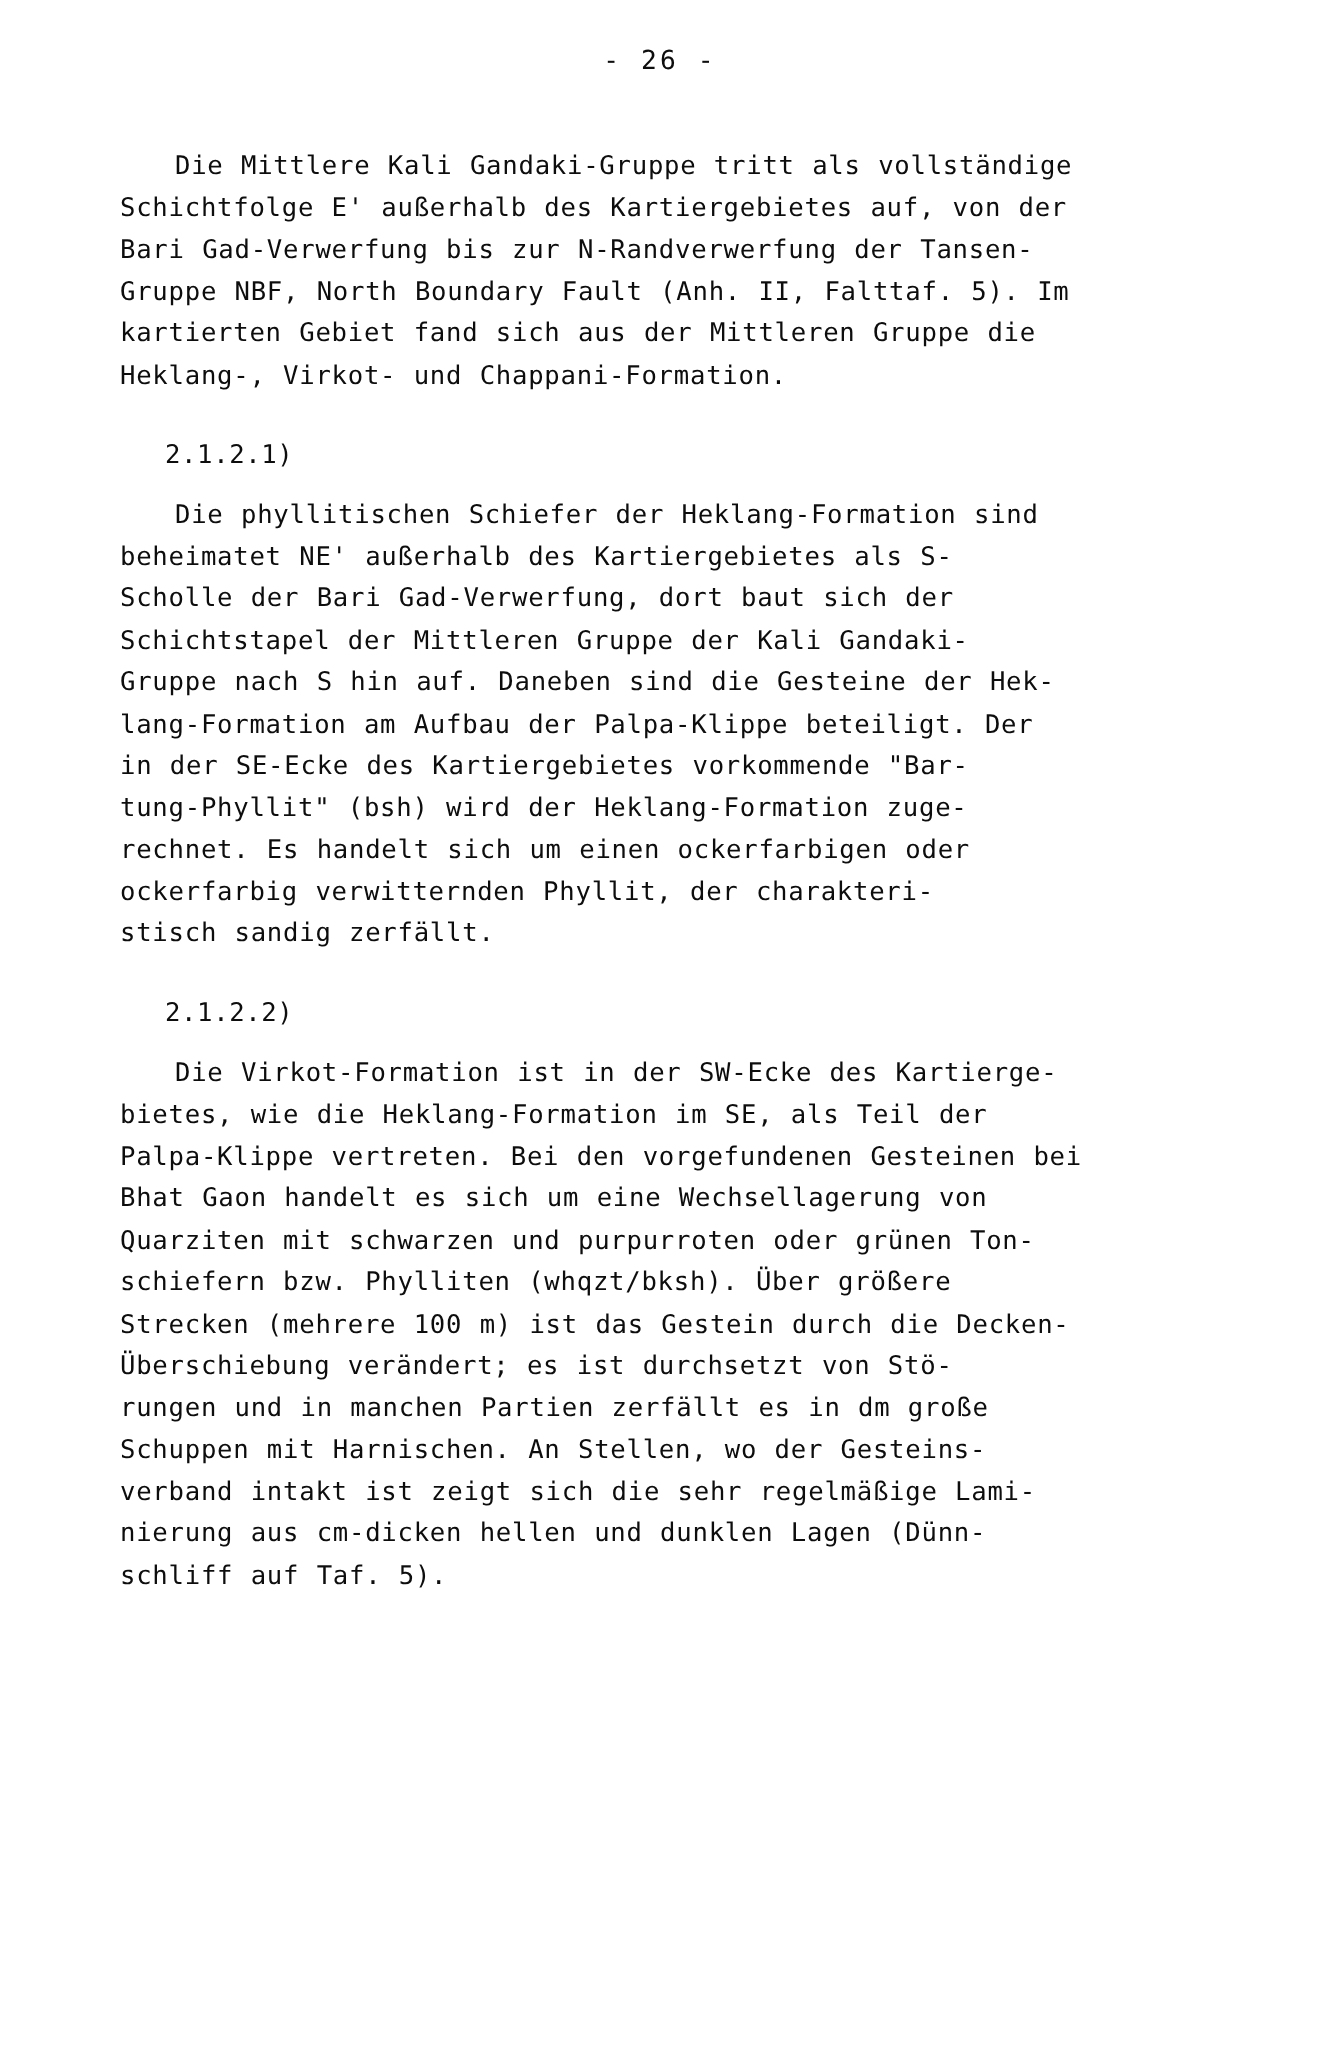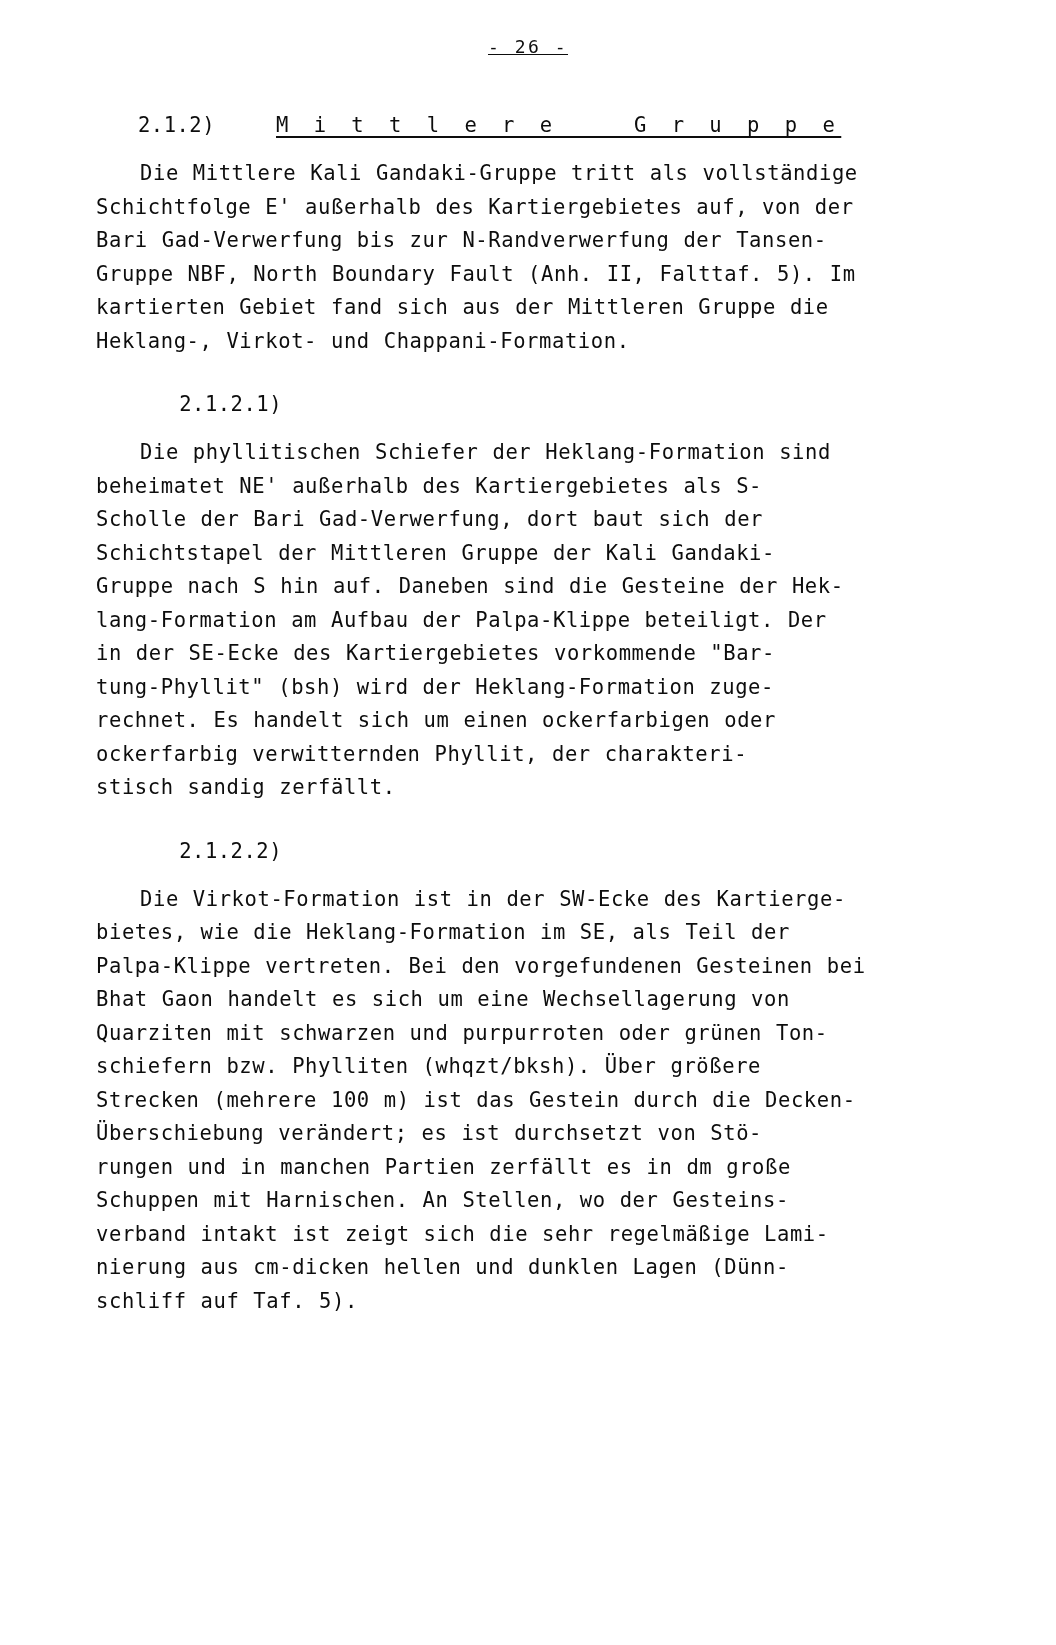--- a/index.html
+++ b/index.html
@@ -15,25 +15,24 @@
   }
   .page {
     position: relative;
     width: 1056px;
     height: 1645px;
     box-sizing: border-box;
     padding: 0;
   }
   .page-number {
     text-align: center;
-    font-size: 18px;
+    font-size: 21px;
     letter-spacing: 2.5px;
     margin-top: 36px;
     margin-bottom: 0;
-    text-decoration: underline;
   }
   .content {
     margin-left: 96px;
     margin-right: 92px;
     margin-top: 56px;
   }
   .heading {
     display: flex;
     align-items: baseline;
     margin-top: 34px;
@@ -49,21 +48,20 @@
   }
   .heading .title {
     text-decoration: underline;
     text-underline-offset: 4px;
     letter-spacing: 6.5px;
     white-space: pre;
   }
   .heading.sub .num {
     padding-left: 36px;
     width: 186px;
-    text-align: right;
   }
   p.para {
     font-size: 20.5px;
     line-height: 33.5px;
     letter-spacing: 0.6px;
     margin: 0 0 6px 0;
     white-space: pre-wrap;
     word-spacing: 1px;
   }
   p.para .indent {
@@ -77,24 +75,20 @@
 </head>
 <body>
 
 <div class="page">
 
   <div class="page-number">- 26 -</div>
 
   <div class="content">
 
     <div class="block">
-      <div class="heading">
-        <span class="num">2.1.2)</span>
-        <span class="title">M i t t l e r e    G r u p p e</span>
-      </div>
       <p class="para"><span class="indent"></span><span>Die Mittlere Kali Gandaki-Gruppe tritt als vollständige
 Schichtfolge E' außerhalb des Kartiergebietes auf, von der
 Bari Gad-Verwerfung bis zur N-Randverwerfung der Tansen-
 Gruppe NBF, North Boundary Fault (Anh. II, Falttaf. 5). Im
 kartierten Gebiet fand sich aus der Mittleren Gruppe die
 Heklang-, Virkot- und Chappani-Formation.</span></p>
     </div>
 
     <div class="block">
       <div class="heading sub">

